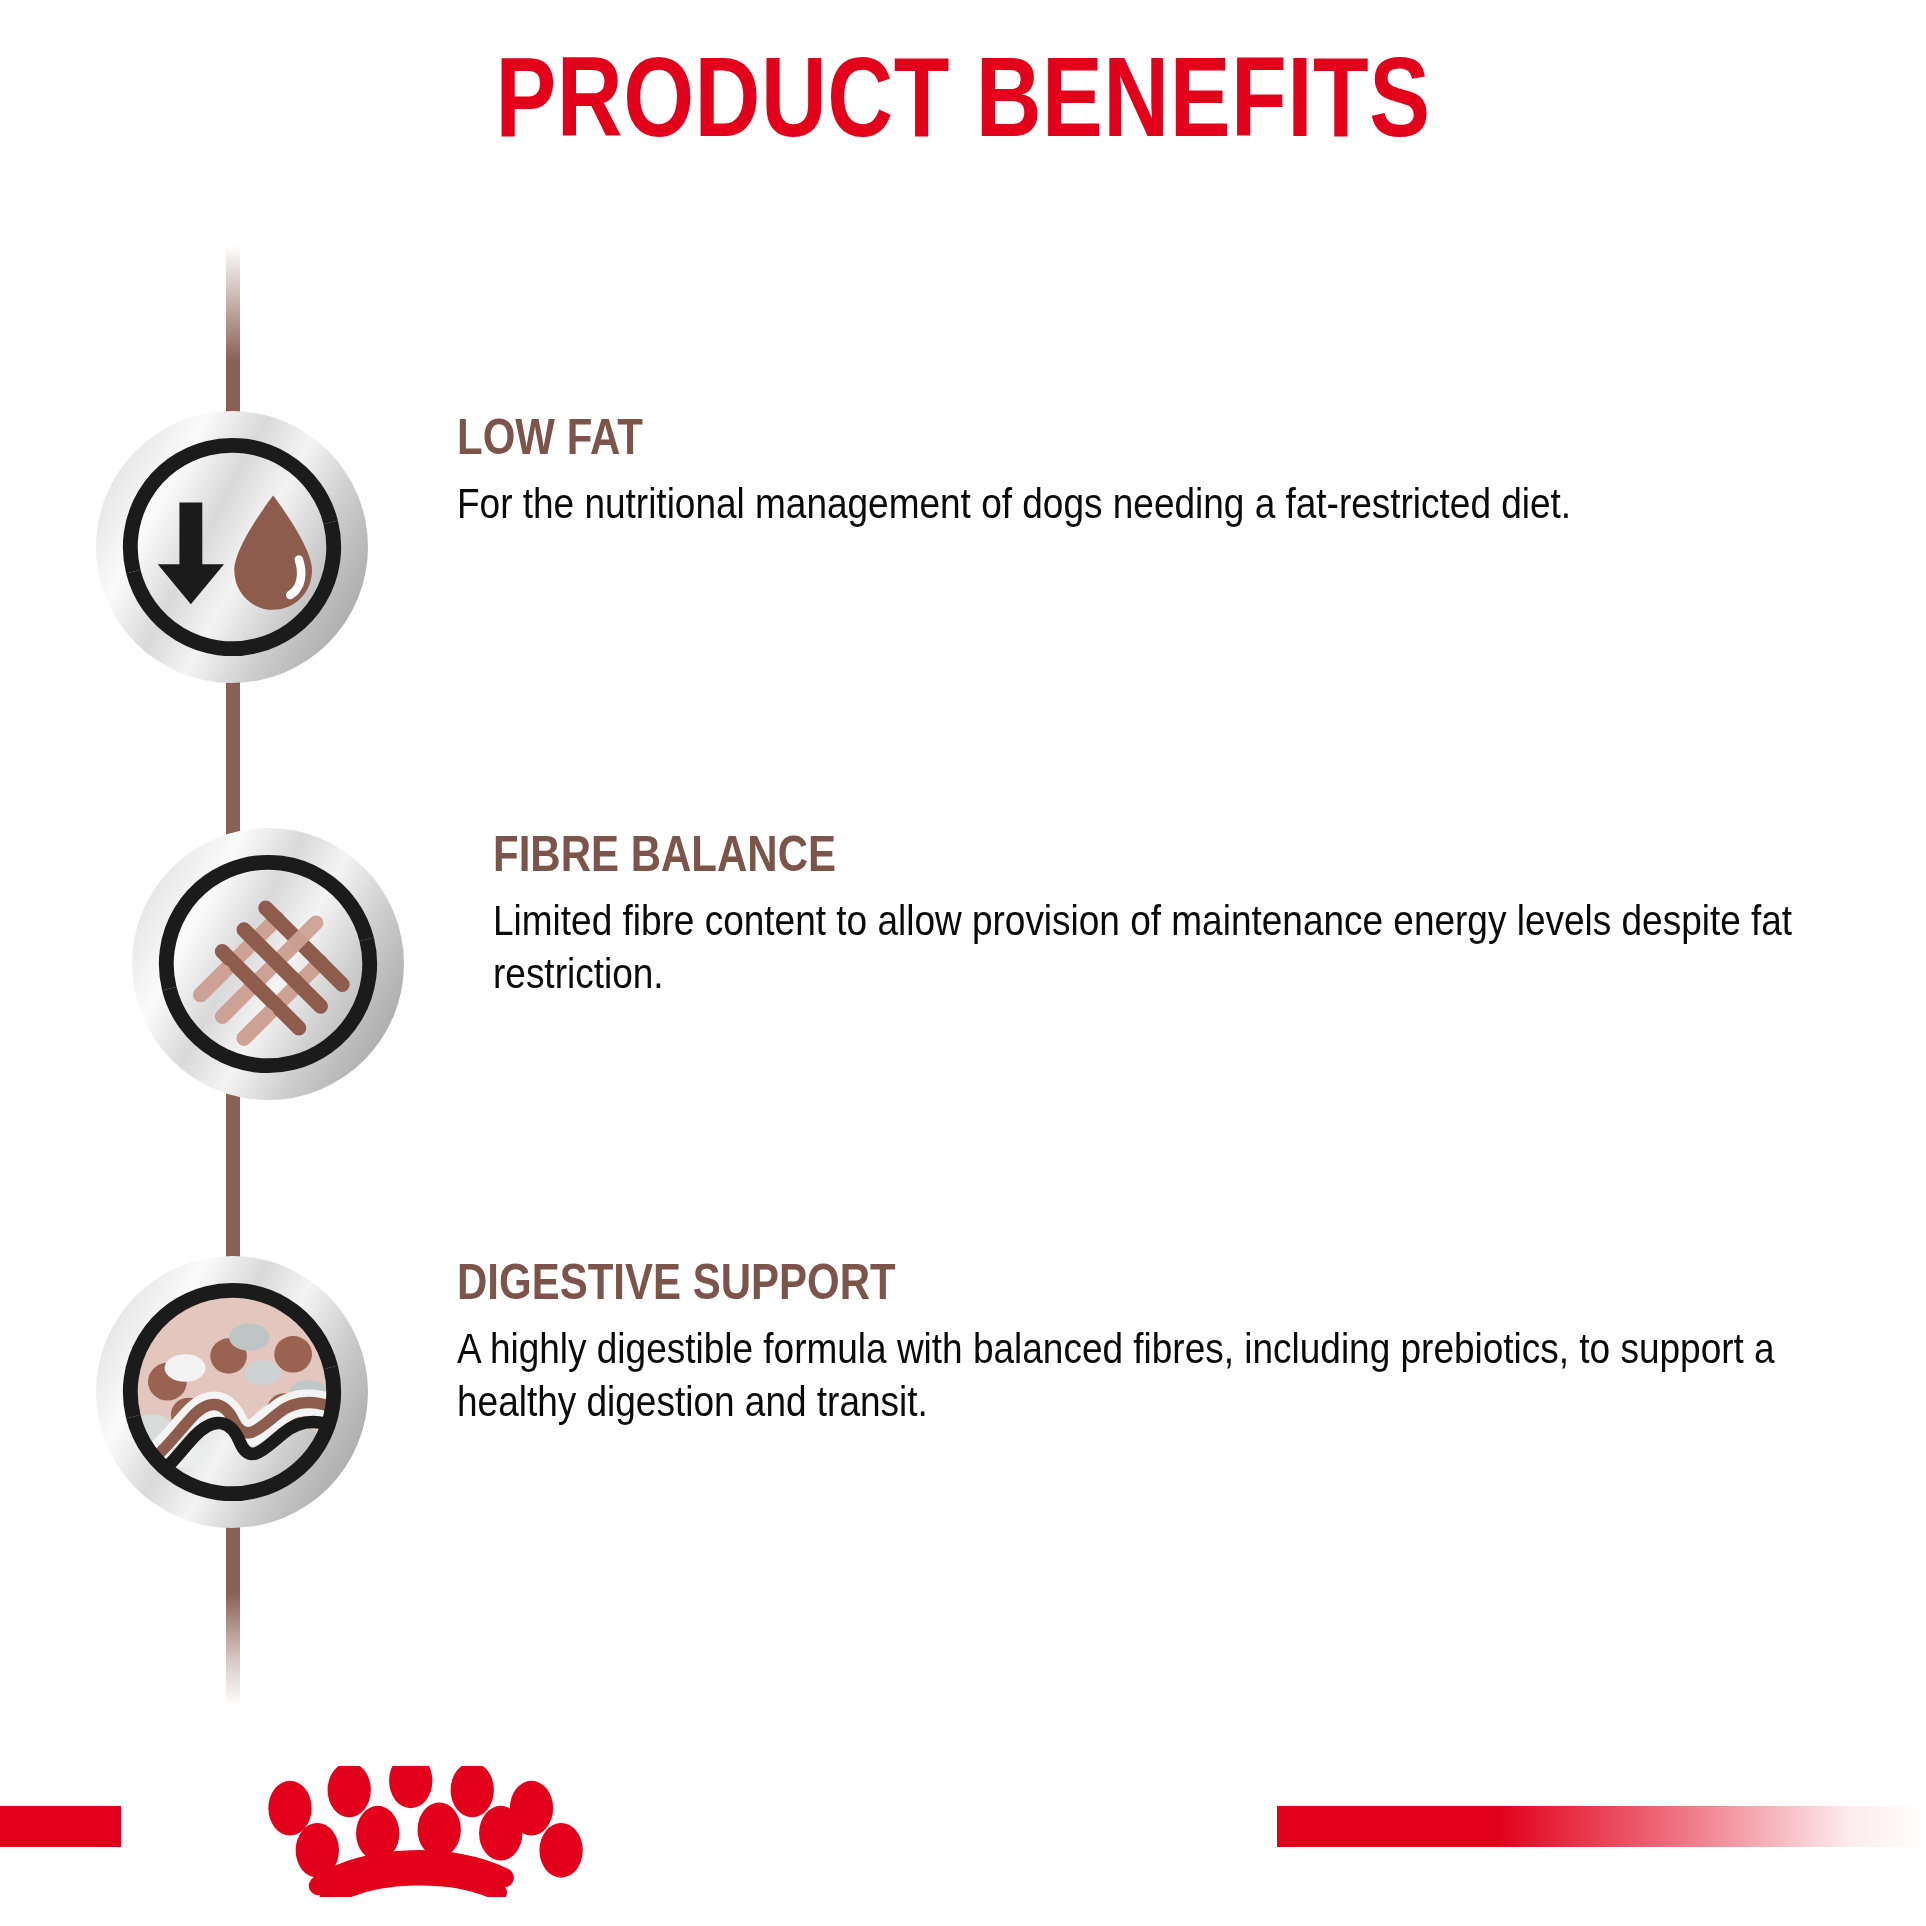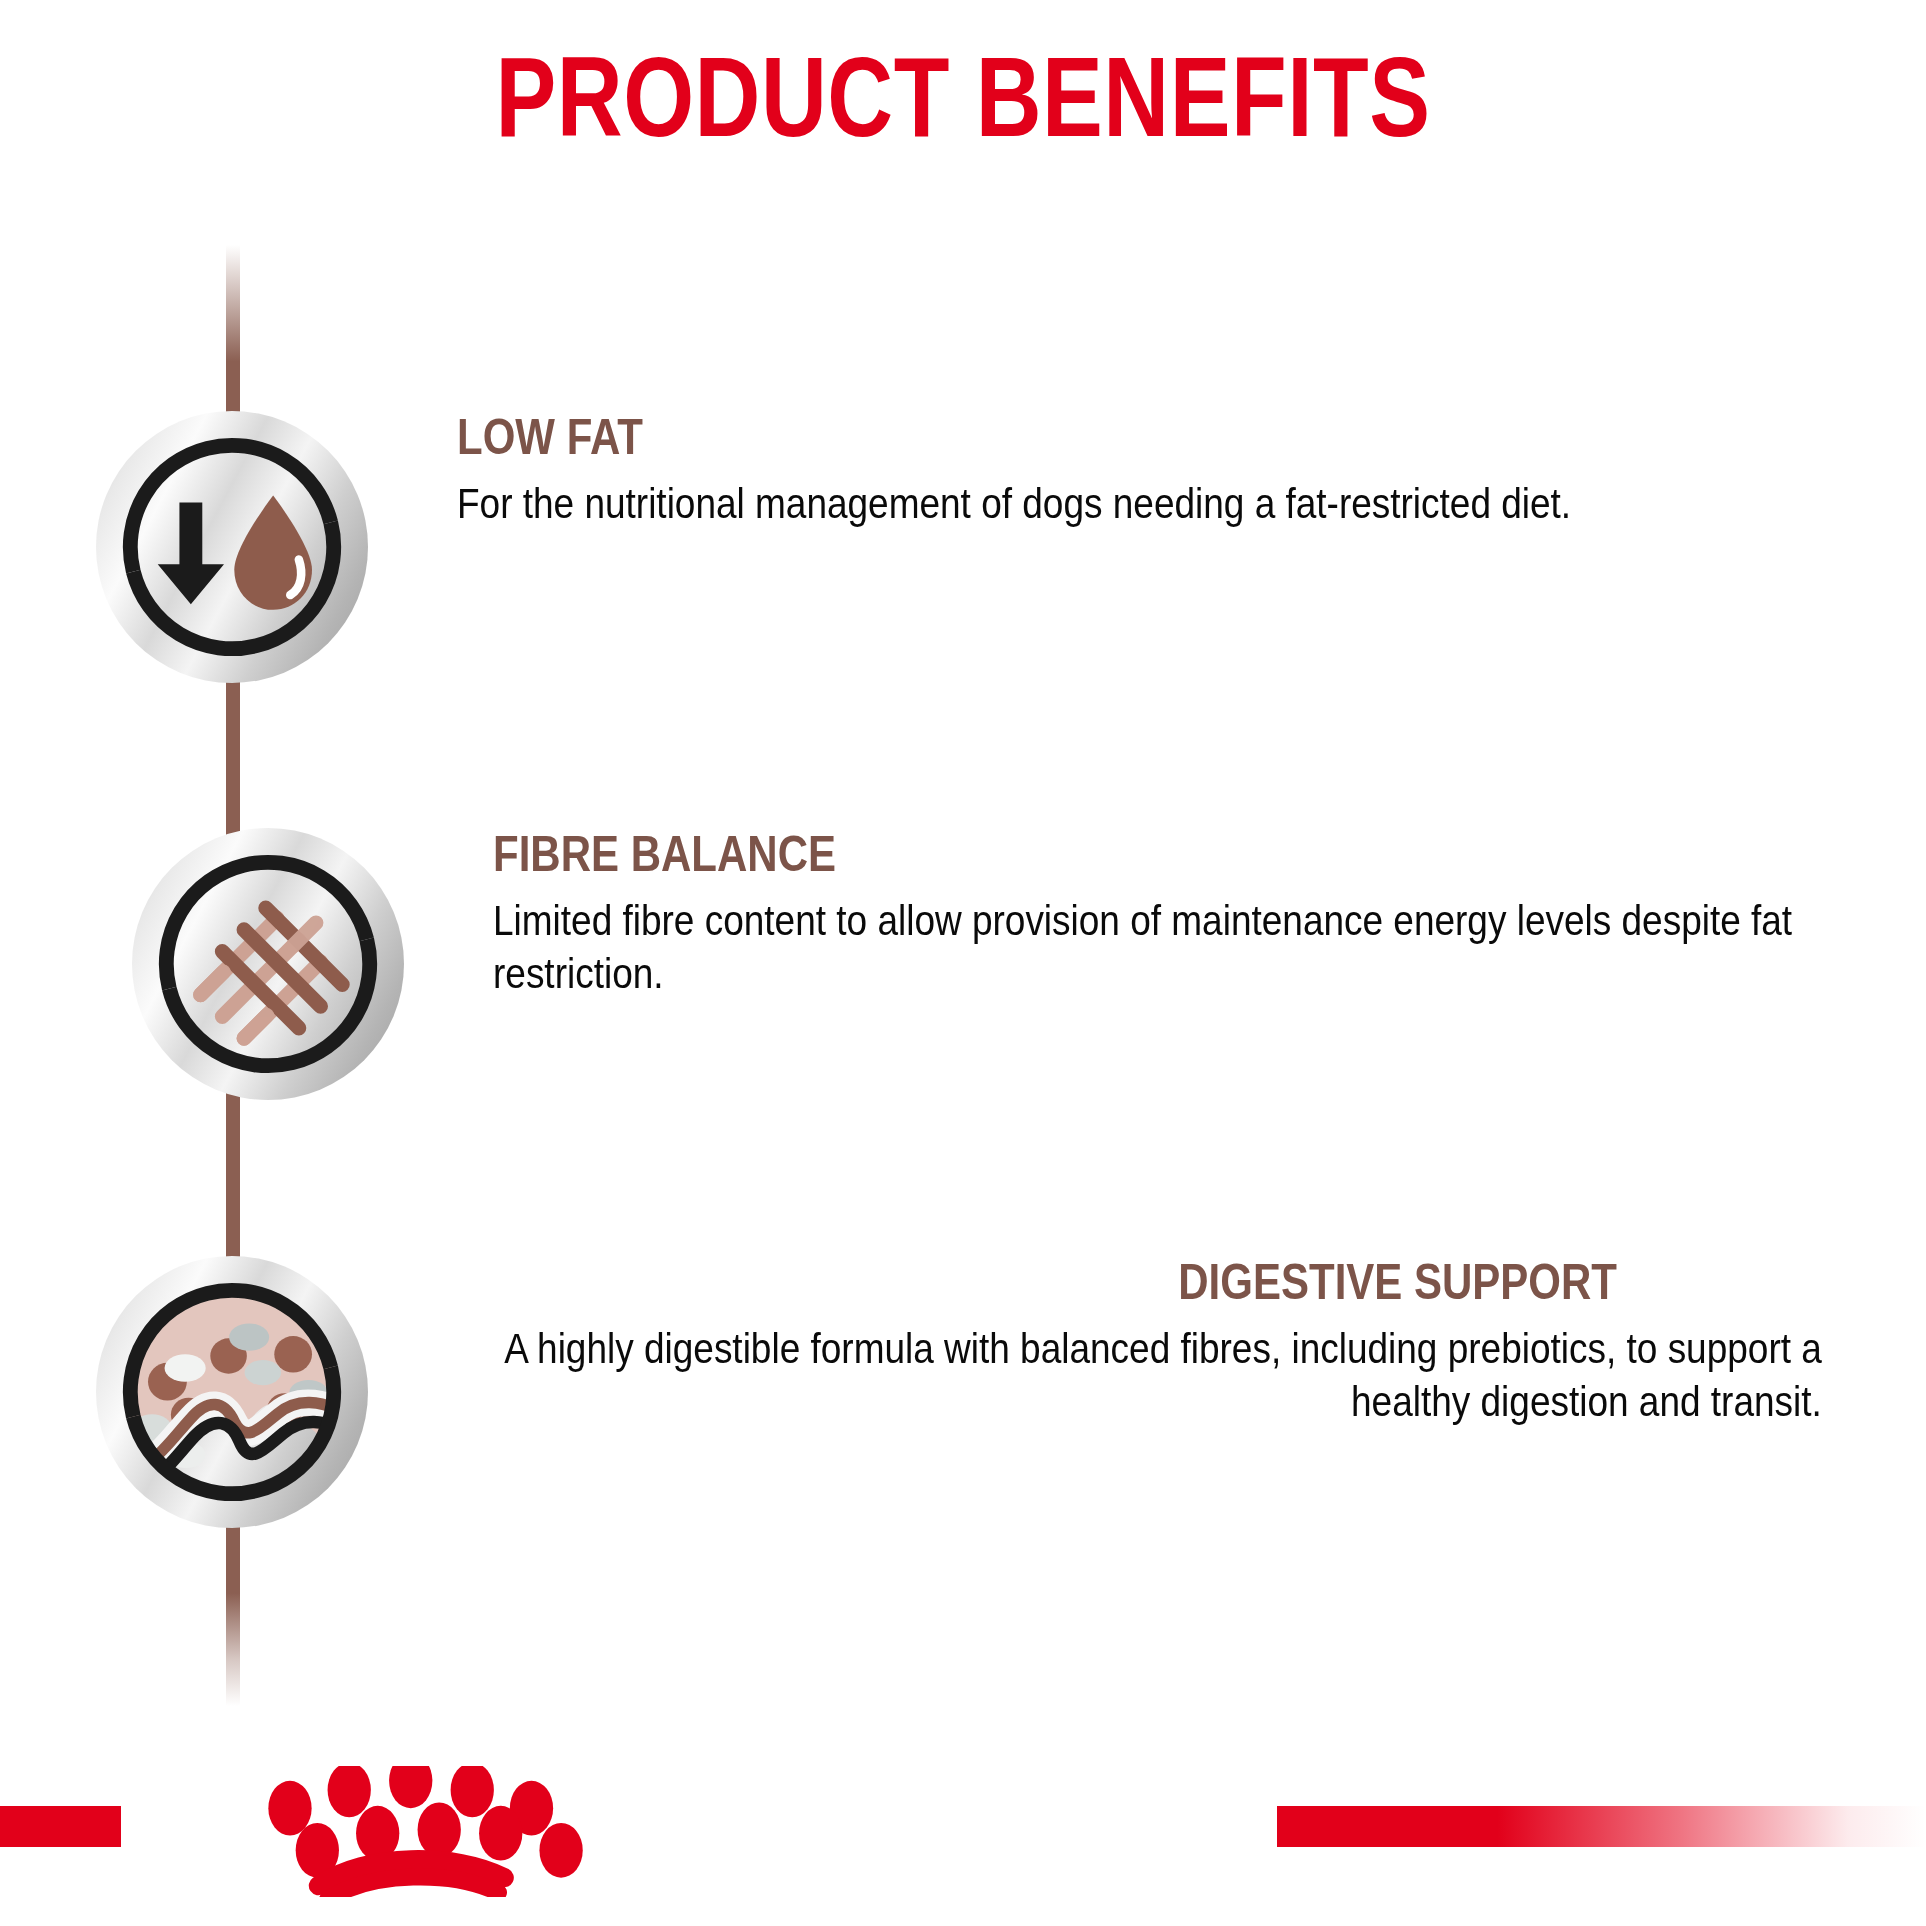--- a/index.html
+++ b/index.html
@@ -61,21 +61,21 @@
 
   
   .benefit-row {
     position: absolute;
     left: 0;
     width: 1926px;
     height: 274px;
   }
   #benefit-row-0 { top: 411px; }
   #benefit-row-1 { top: 828px; margin-left: 36px; }
-  #benefit-row-2 { top: 1256px; text-align: right; }
+  #benefit-row-2 { top: 1256px; }
 
   .icon-wrap {
     position: absolute;
     left: 96px;
     top: 0;
     width: 272px;
     height: 272px;
   }
   .icon-disc {
     position: absolute;

